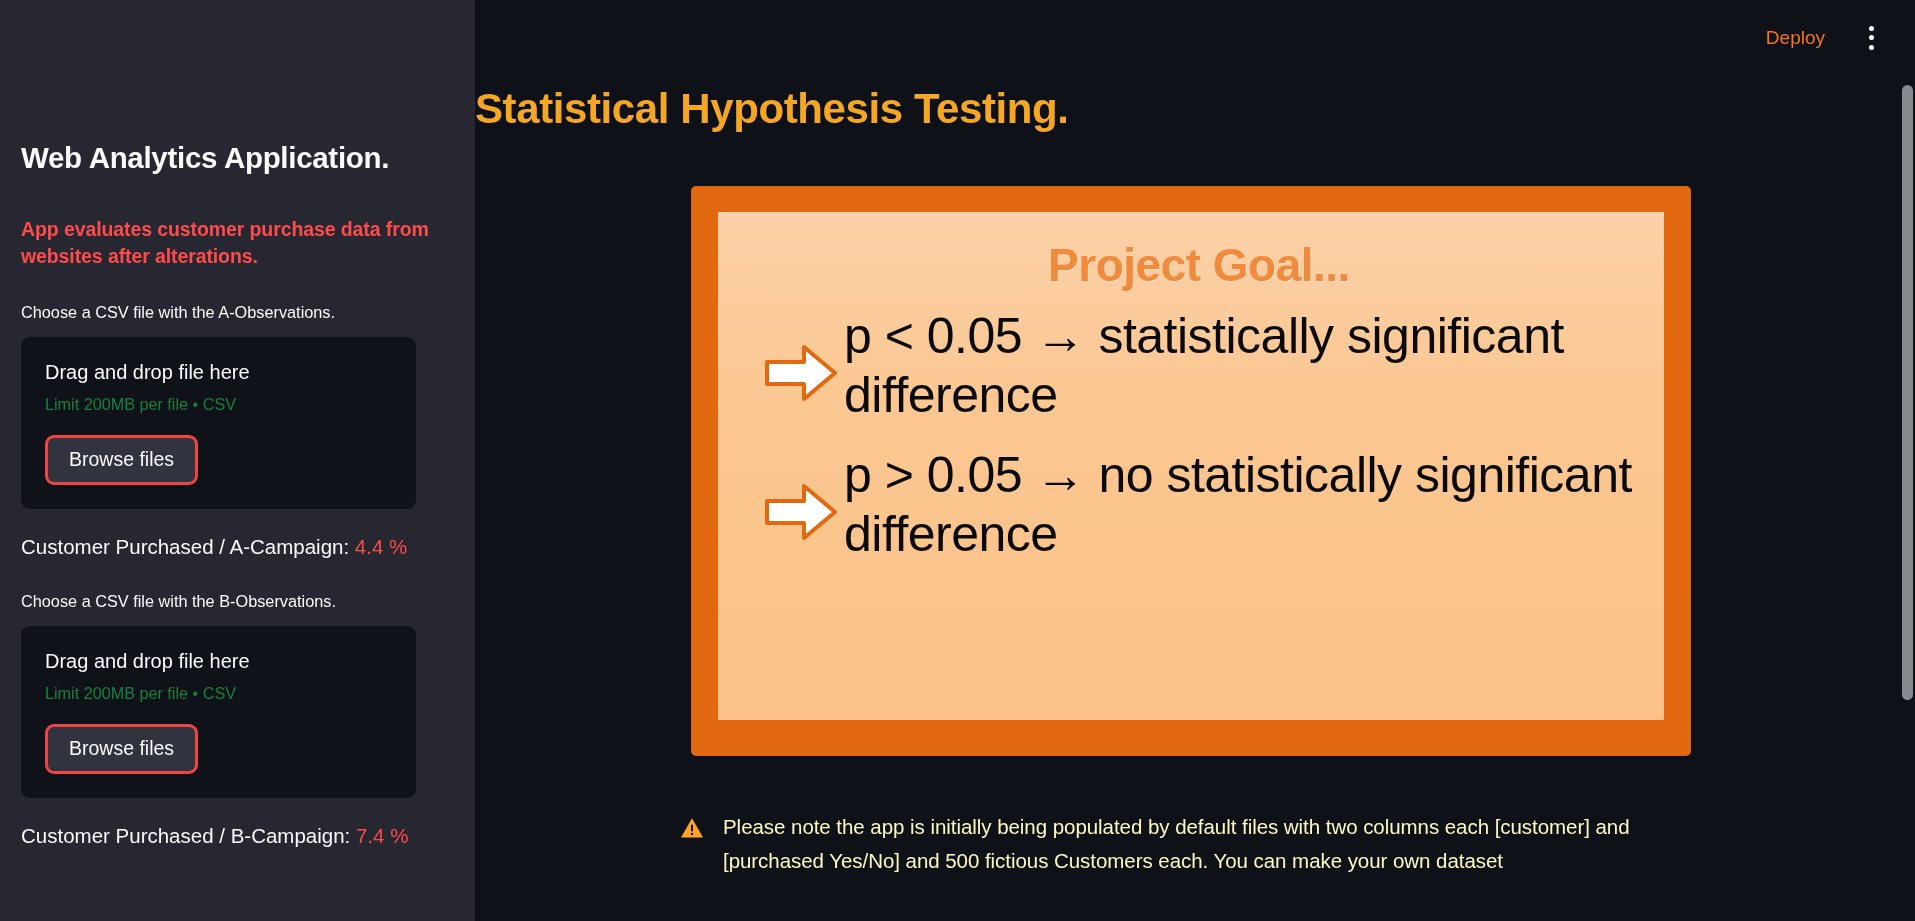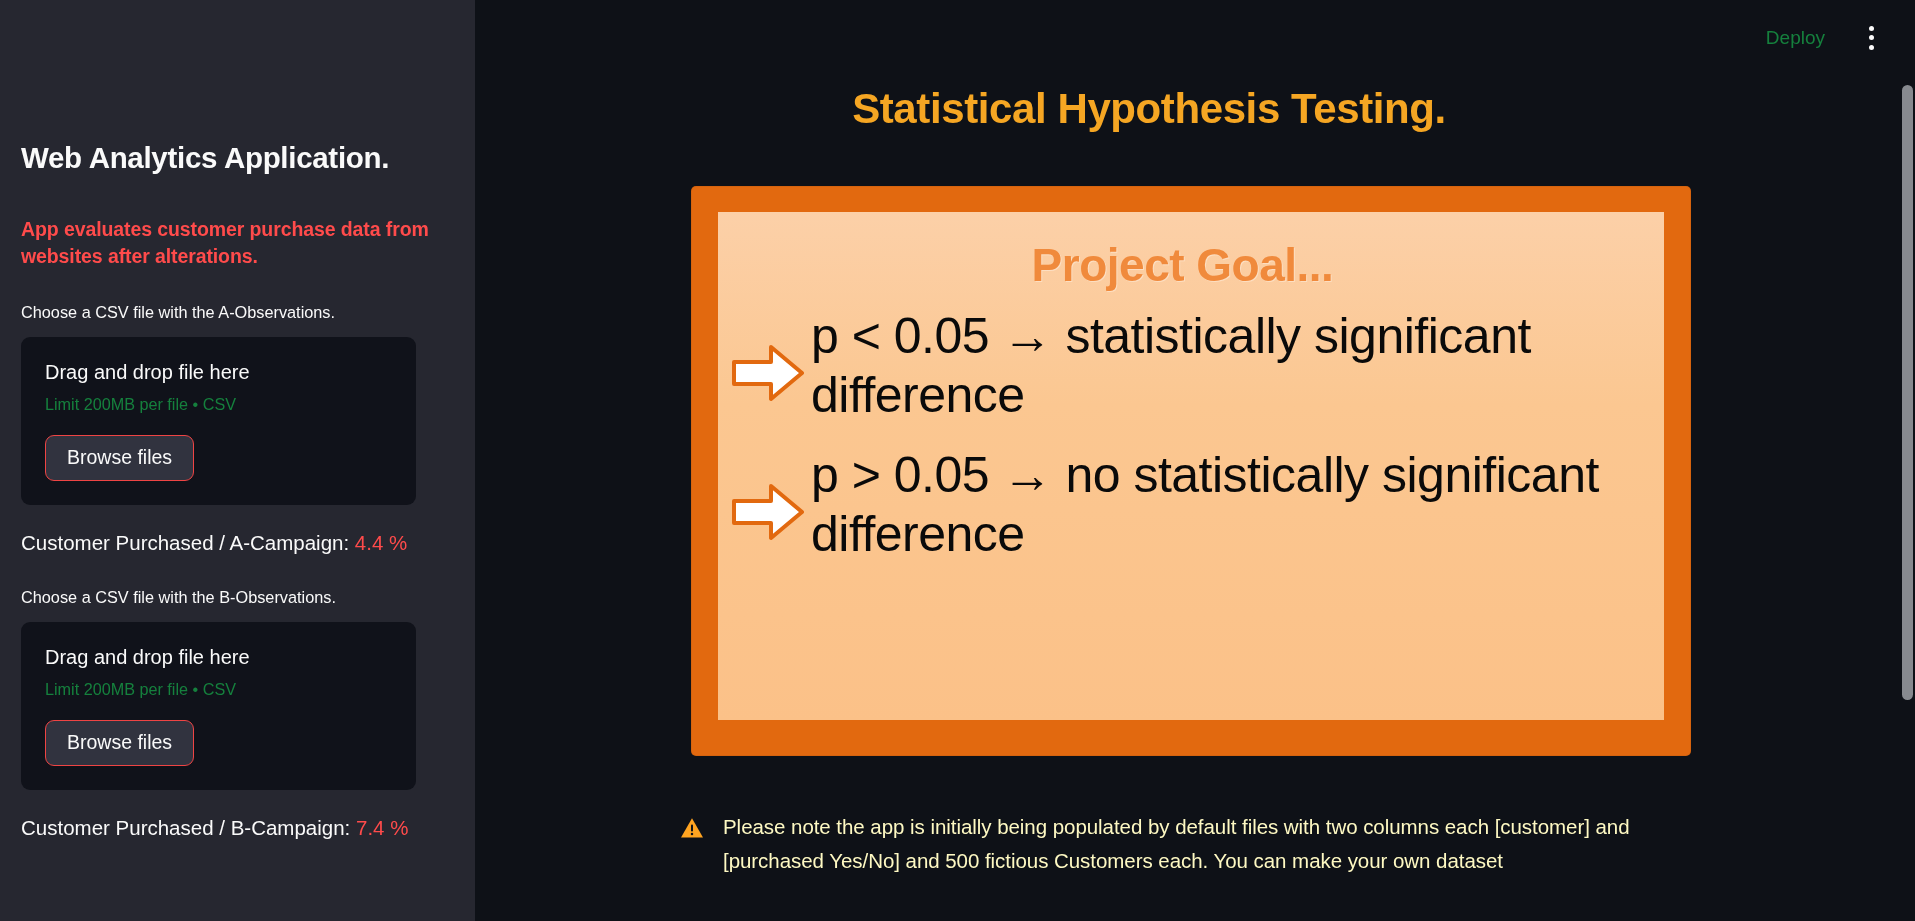--- a/index.html
+++ b/index.html
@@ -81,21 +81,21 @@
     font-size: 16.2px;
     font-weight: 400;
     margin-top: 9px;
     line-height: 1.3;
   }
 
   .browse-btn {
     display: inline-block;
     margin-top: 20px;
     background: #31333f;
-    border: 1px solid #ef4444;
+    border: 3px solid #ef4444;
     border-radius: 9px;
     color: #fafafa;
     font-size: 19.5px;
     font-family: "Liberation Sans", sans-serif;
     padding: 10px 21px 12px 21px;
     cursor: pointer;
     line-height: 1.15;
   }
 
   .result-line {
@@ -123,21 +123,21 @@
     position: absolute;
     right: 30px;
     top: 0;
     height: 75px;
     display: flex;
     align-items: center;
     gap: 22px;
   }
 
   .deploy-btn {
-    color: #15803d;
+    color: #f97316;
     font-size: 19px;
     font-weight: 400;
     padding: 6px 10px;
     cursor: pointer;
     line-height: 1;
   }
 
   .kebab {
     display: flex;
     flex-direction: column;
@@ -154,21 +154,21 @@
     height: 5px;
     border-radius: 50%;
     background: #fafafa;
   }
 
   .main-title {
     position: absolute;
     left: 0;
     top: 84px;
     width: 1348px;
-    text-align: center;
+    text-align: left;
     color: #f5a623;
     font-size: 42px;
     font-weight: 700;
     letter-spacing: -0.4px;
     line-height: 1.2;
   }
 
   
   .goal-image {
     position: absolute;
@@ -181,21 +181,21 @@
     box-sizing: border-box;
     padding: 26px 27px 36px 27px;
     box-shadow: inset 0 0 0 1px rgba(0,0,0,0.05);
   }
 
   .goal-inner {
     width: 100%;
     height: 100%;
     background: linear-gradient(180deg, #fcd0a8 0%, #fbc791 38%, #fbc188 100%);
     box-sizing: border-box;
-    padding: 18px 30px 0 13px;
+    padding: 18px 30px 0 46px;
     position: relative;
     overflow: hidden;
   }
 
   .goal-heading {
     text-align: center;
     color: #f08a3c;
     font-size: 46px;
     font-weight: 700;
     letter-spacing: -0.5px;

